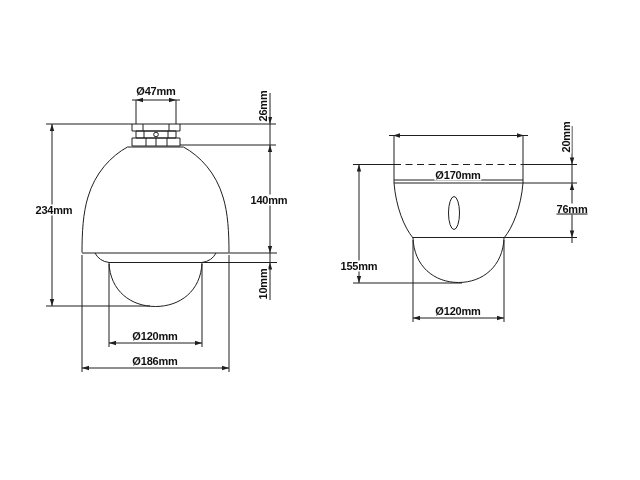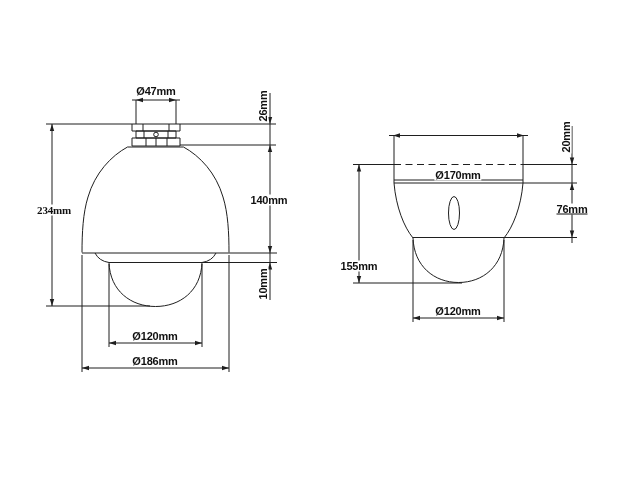--- a/index.html
+++ b/index.html
@@ -122,21 +122,21 @@
       <polygon class="arrow" points="572,237.5 569.8,230.5 574.2,230.5"></polygon>
       <polygon class="arrow" points="413,318 420,315.8 420,320.2"></polygon>
       <polygon class="arrow" points="504,318 497,315.8 497,320.2"></polygon>
     </g>
   </svg>
 
   <div class="dim-label" style="left:156px;top:91px;">Ø47mm</div>
 
   <div class="dim-label rot" style="left:263px;top:106px;">26mm</div>
 
-  <div class="dim-label" style="left:54px;top:210px;font-family:Liberation Serif, serif;">234mm</div>
+  <div class="dim-label" style="left:54px;top:210px;">234mm</div>
 
   <div class="dim-label" style="left:269px;top:200px;">140mm</div>
 
   <div class="dim-label rot" style="left:263px;top:284px;">10mm</div>
 
   <div class="dim-label" style="left:155px;top:336px;">Ø120mm</div>
 
   <div class="dim-label" style="left:155px;top:361px;text-align:right;">Ø186mm</div>
 
   <div class="dim-label" style="left:458px;top:142px;margin-top:33px;">Ø170mm</div>

